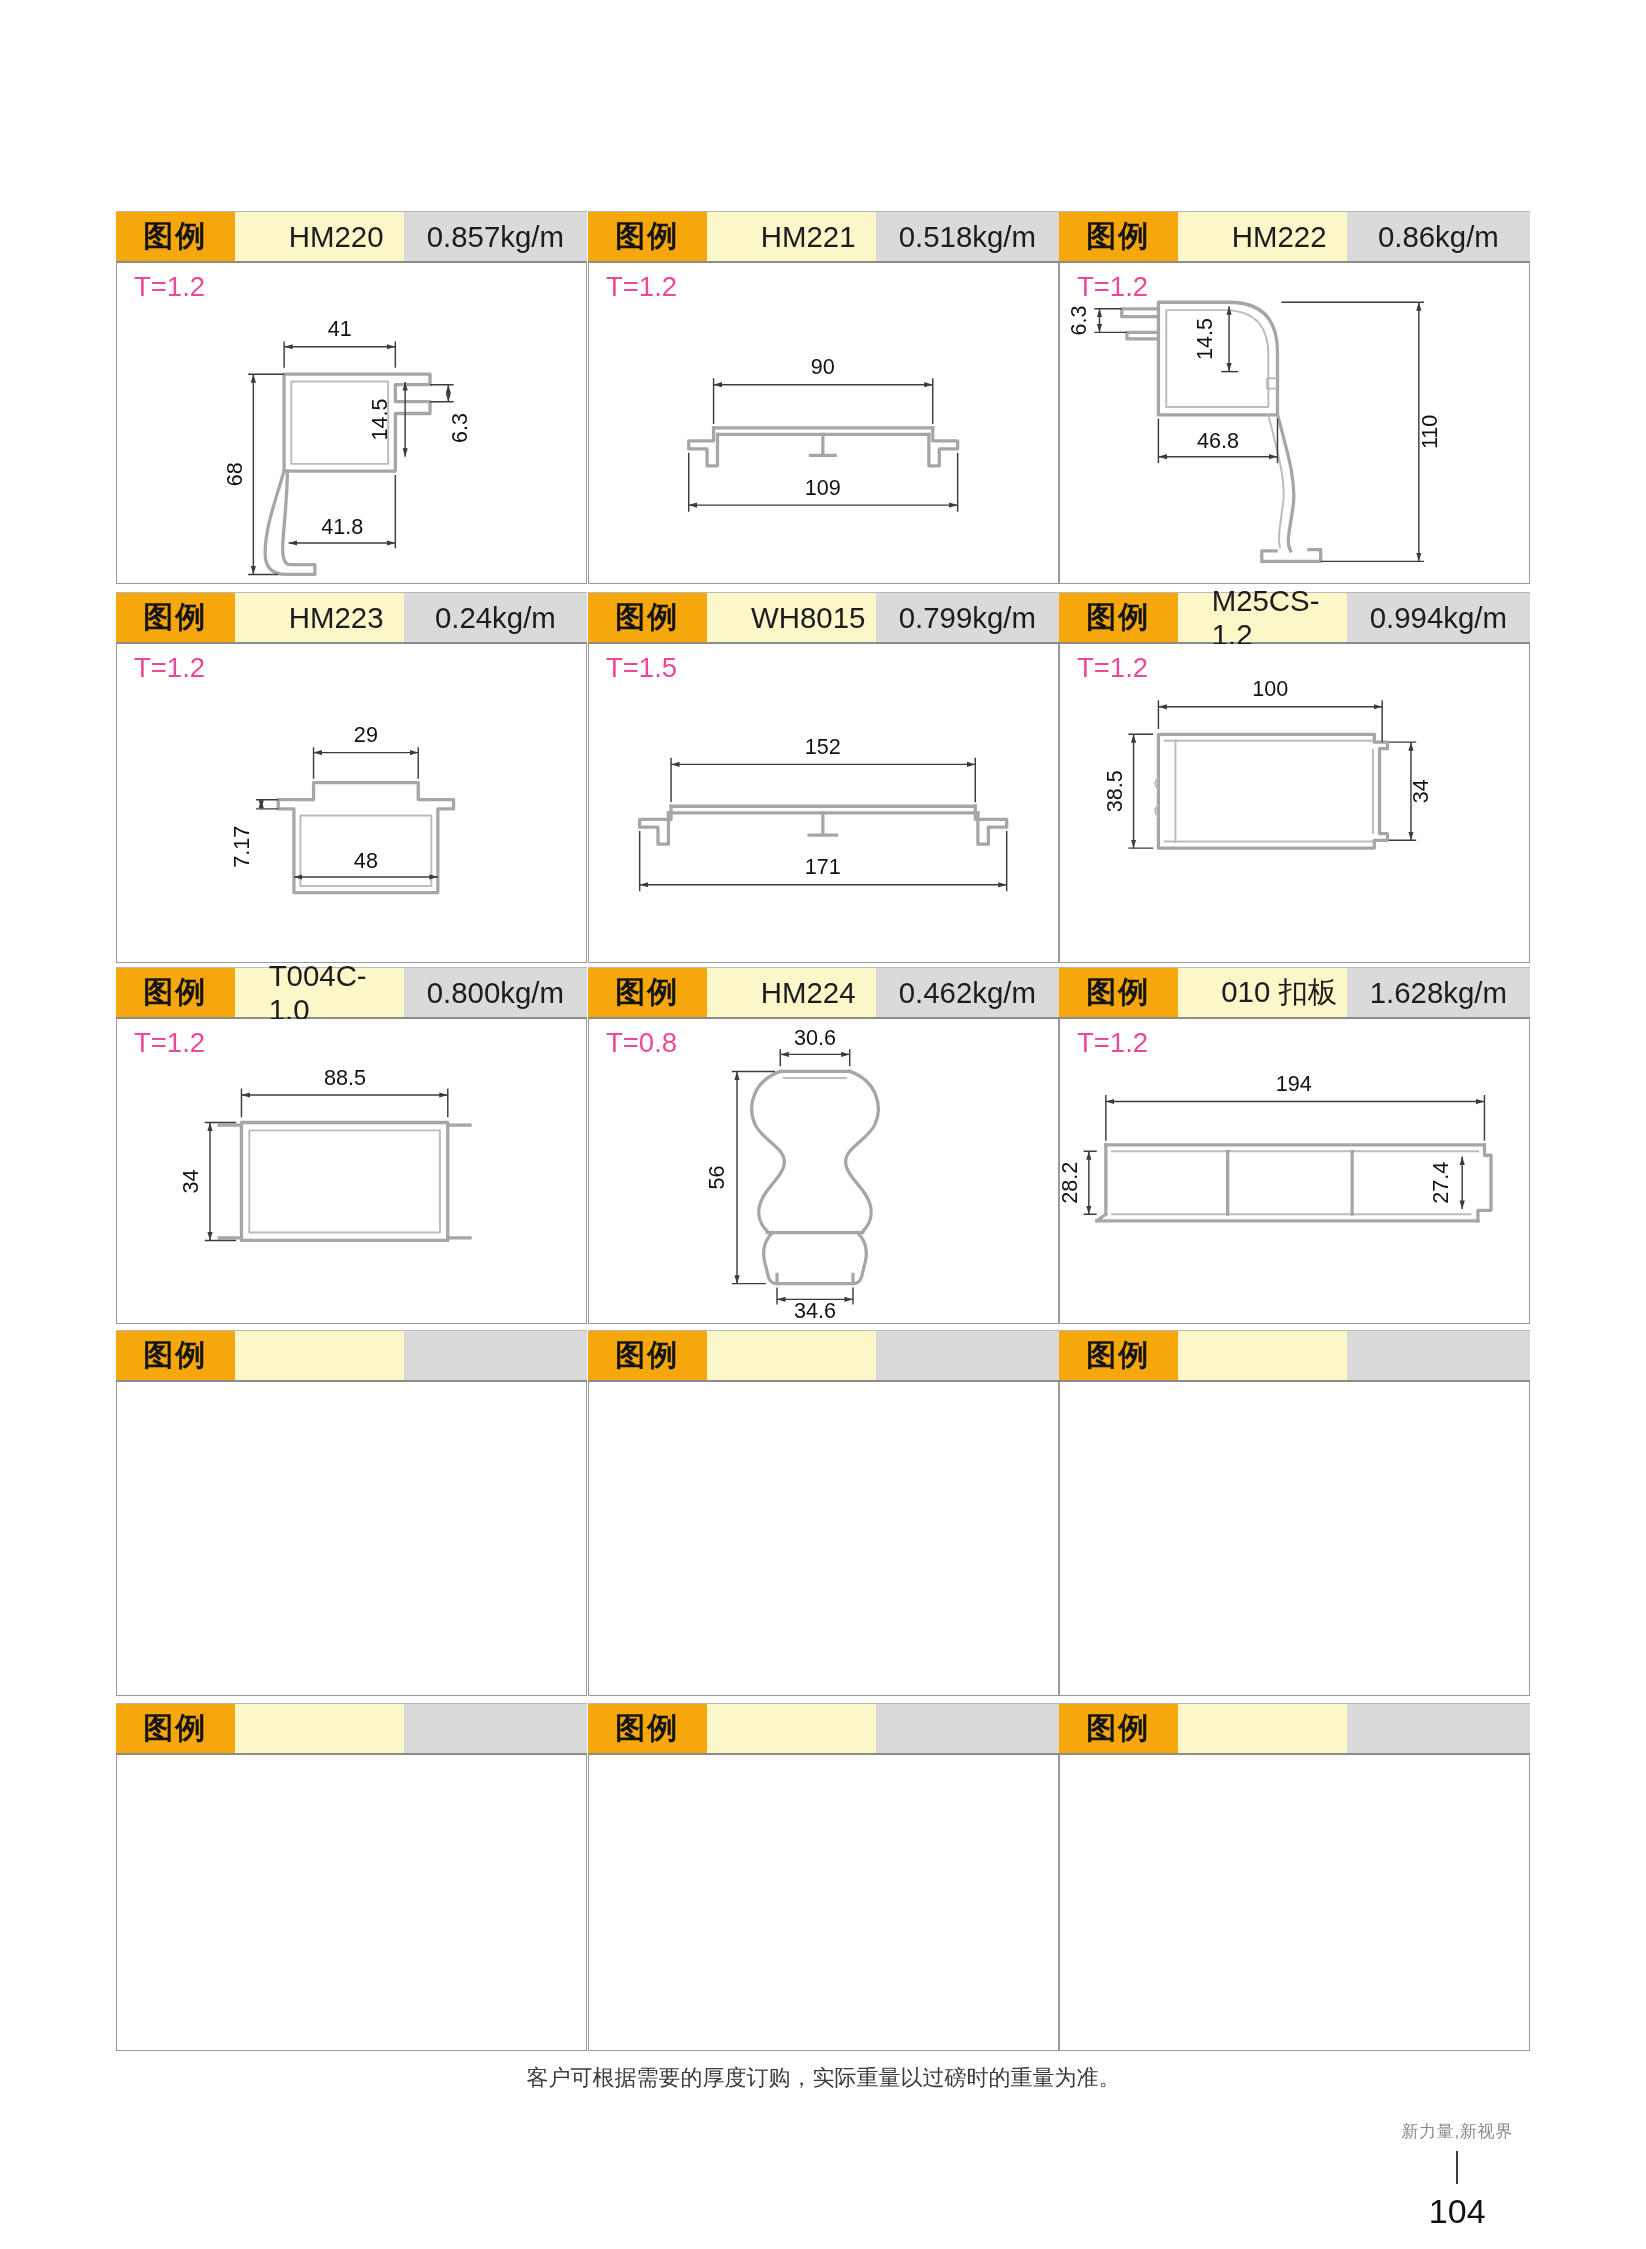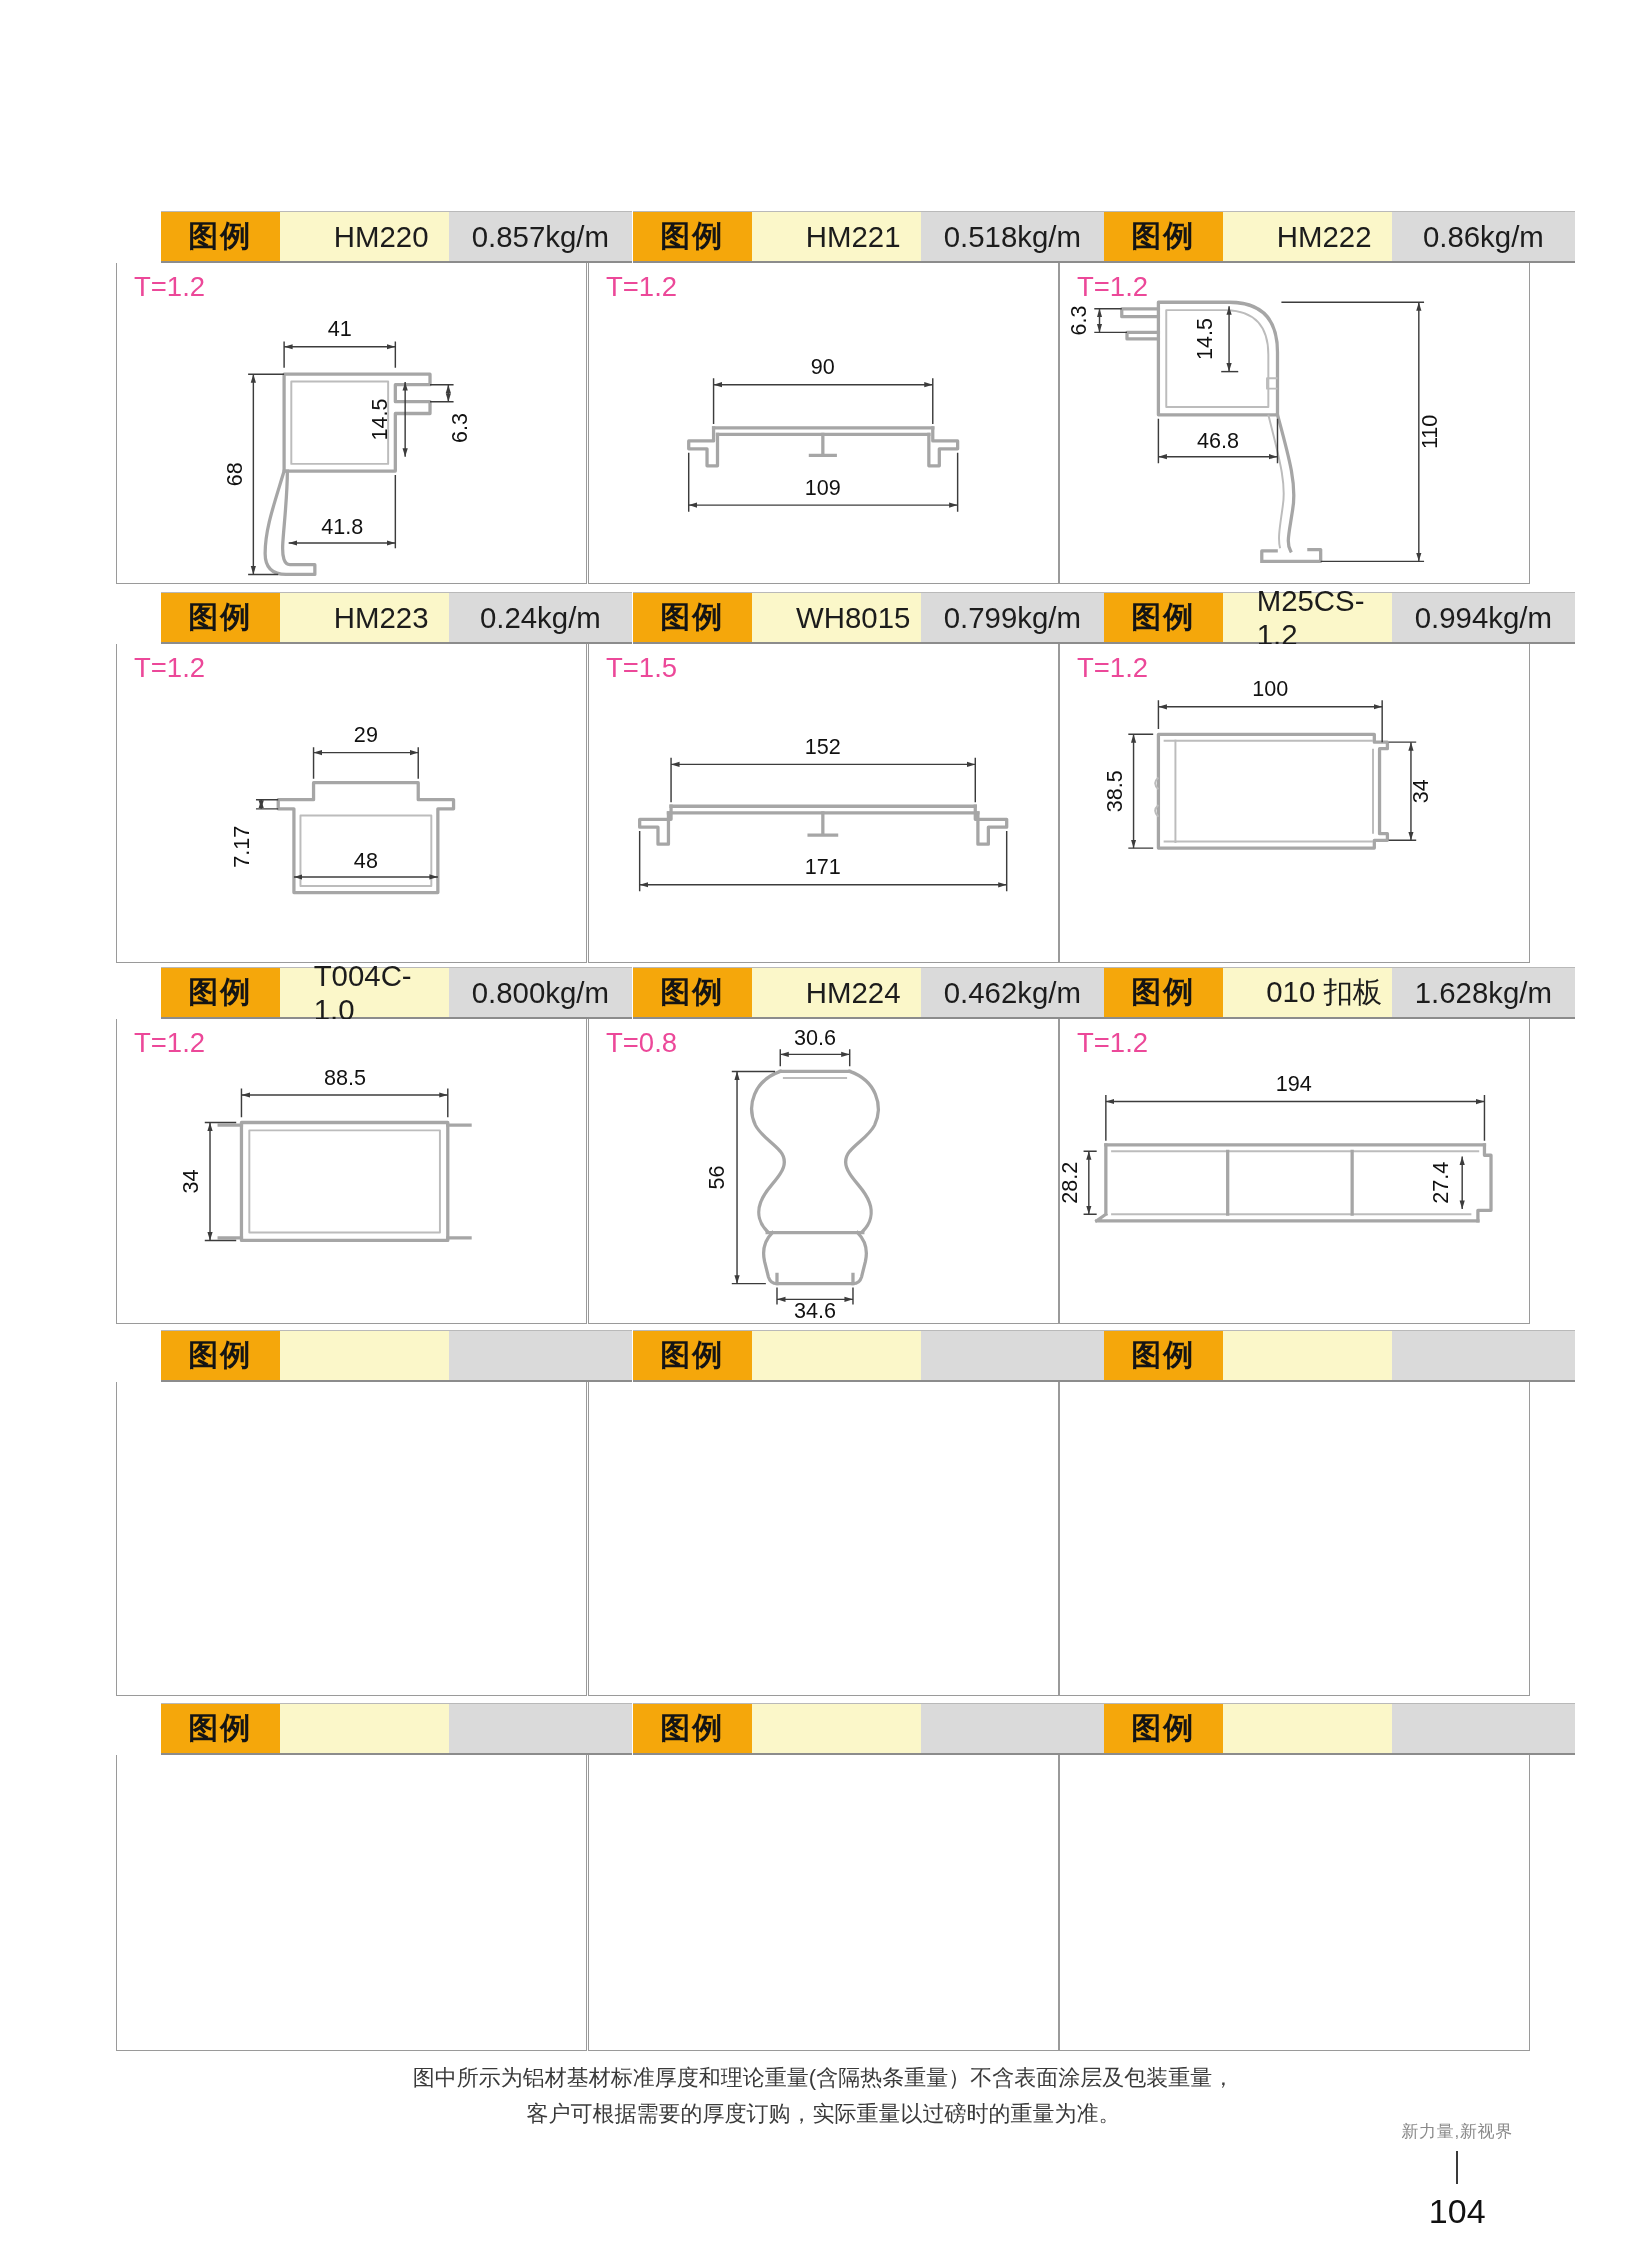--- a/index.html
+++ b/index.html
@@ -1,20 +1,20 @@
 <!DOCTYPE html>
 <html style="--orange: #F5A70B; --yellow: #FBF7C9; --gray: #DADADA; --grid_line: #9a9a9a; --profile_line: #a6a6a6; --dim_line: #3c3c3c;font-size:10.5px"><head>
 <meta charset="utf-8">
 <style>
   html,body{margin:0;padding:0;background:#ffffff;}
   .page{position:relative;width:1647px;height:2250px;background:#ffffff;
         font-family:"Liberation Sans",sans-serif;color:#1c1c1c;overflow:hidden;}
   .cell{position:absolute;}
   .cell-header{position:absolute;left:0;top:0;width:100%;height:52px;display:flex;
-        box-sizing:border-box;border-top:1.3px solid #b9b9b9;border-bottom:2px solid #8c8c8c;margin-left:45px;}
+        box-sizing:border-box;border-top:1.3px solid #b9b9b9;border-bottom:2px solid #8c8c8c;}
   .hbox{display:flex;align-items:center;justify-content:center;height:100%;box-sizing:border-box;}
   .legend{width:123px;background:var(--orange,#F5A70B);font-weight:bold;font-size:30px;letter-spacing:2px;color:#141414;}
   .model{width:174px;background:var(--yellow,#FBF7C9);font-size:29.4px;color:#1c1c1c;padding-left:34px;}
   .weight{width:190px;background:var(--gray,#DADADA);font-size:29.4px;color:#1c1c1c;}
   .cell-body{position:absolute;left:0;top:52px;right:0;bottom:0;box-sizing:border-box;
         border:1.3px solid #9a9a9a;border-top:none;background:#ffffff;}
   .thickness{position:absolute;left:17px;top:7.9px;font-size:27.5px;color:#ec4899;}
   .cell-body svg{position:absolute;left:0;top:0;}
   svg text{font-family:"Liberation Sans",sans-serif;font-size:33px;fill:#111;}
   .dt{text-anchor:middle;}
@@ -358,21 +358,20 @@
   <section class="cell" style="left:1059px;top:1703px;width:471px;height:348px;">
     <div class="cell-header">
       <div class="hbox legend">图例</div>
       <div class="hbox model"></div>
       <div class="hbox weight"></div>
     </div>
     <div class="cell-body"></div>
   </section>
 
   <div class="note">
-    <div>图中所示为铝材基材标准厚度和理论重量(含隔热条重量）不含表面涂层及包装重量，</div>
     <div>客户可根据需要的厚度订购，实际重量以过磅时的重量为准。</div>
   </div>
 
   <div class="pagefoot">
     <span class="brand">新力量,新视界</span>
     <span class="bar"></span>
     <span class="pnum">104</span>
   </div>
 
 </div>

